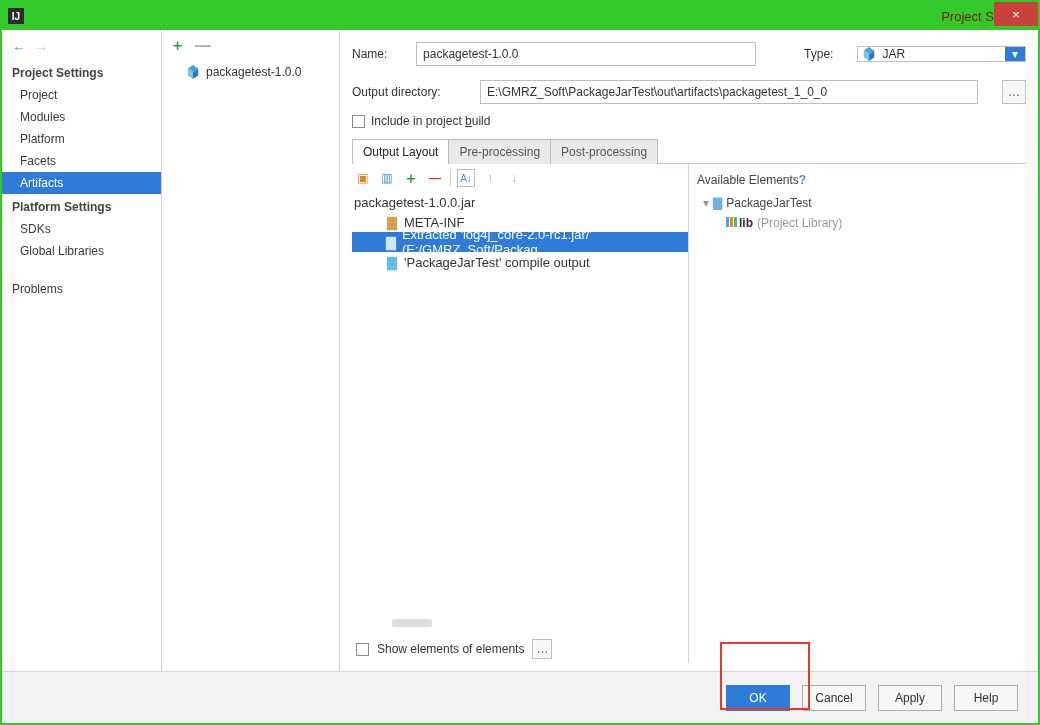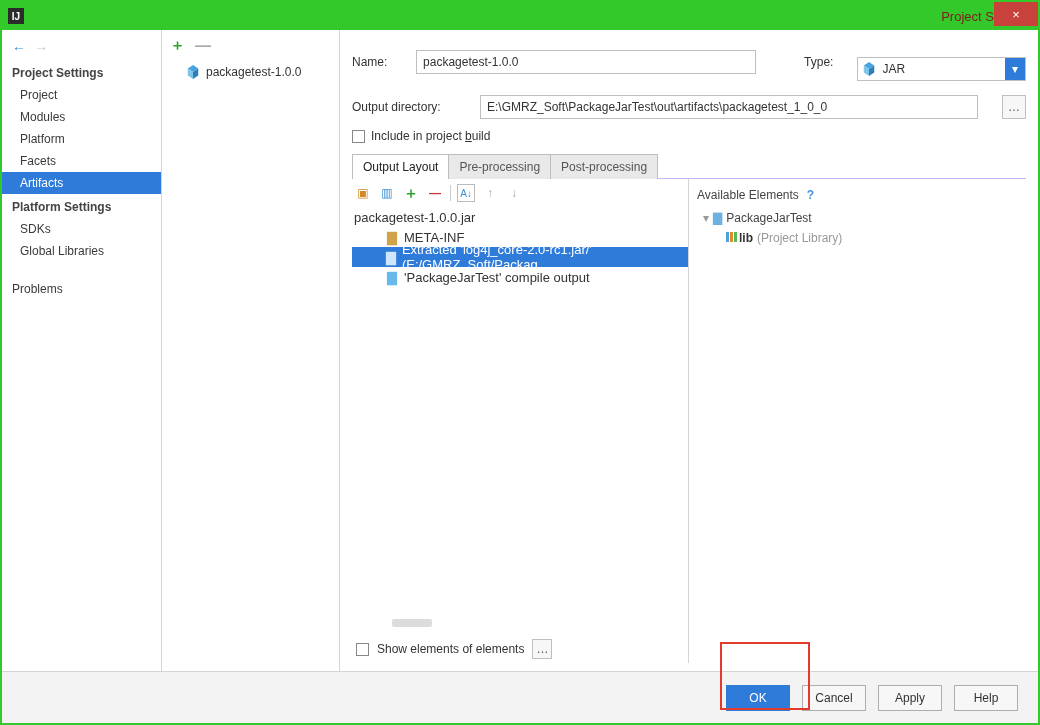--- a/index.html
+++ b/index.html
@@ -53,22 +53,22 @@
   .jar-icon svg { width:14px; height:14px;}
   
   .right-panel { flex:1; display:flex; flex-direction:column; padding:12px 12px 8px 12px; min-width:0;}
   .form-row { display:flex; align-items:center; gap:24px; margin-bottom:14px;}
   .form-row label { color:#333; }
   .text-input {
     border:1px solid #bfbfbf; height:24px; padding:2px 6px; font-size:12px;
     background:#fff; color:#333; flex:1;
   }
   .type-select {
-    width:200px; height:24px; border:1px solid #bfbfbf; background:#fff;
-    display:flex; align-items:center; padding:0 4px; position:relative;margin-top:15px;
+    width:200px; height:16px; border:1px solid #bfbfbf; background:#fff;
+    display:flex; align-items:center; padding:0 4px; position:relative;
   }
   .type-select .dd {
     position:absolute; right:0; top:0; width:20px; height:100%;
     background:#2f7bda; display:flex; align-items:center; justify-content:center; color:#fff;
   }
   .browse-btn { width:24px; height:24px; border:1px solid #bfbfbf; background:#f7f7f7; display:flex; align-items:center; justify-content:center; color:#555;}
   .chk-row { display:flex; align-items:center; gap:6px; margin:-4px 0 10px 0;}
   .chk { width:13px; height:13px; border:1px solid #888; background:#fff;}
   .tabs { display:flex; border-bottom:1px solid #c4b5fd; }
   .tab { padding:5px 10px; border:1px solid #bdbdbd; border-bottom:none; background:#e9e9e9; color:#555; margin-right:-1px; position:relative; top:1px;}
@@ -76,21 +76,21 @@
   .layout-area { flex:1; display:flex; border-top:none; min-height:0; position:relative;}
   .layout-left { flex:1; display:flex; flex-direction:column; min-width:0;}
   .layout-toolbar { display:flex; align-items:center; gap:6px; padding:5px 2px; color:#888;}
   .tb-btn { width:18px; height:18px; display:flex; align-items:center; justify-content:center;}
   .tree { flex:1; overflow:hidden; font-size:13px;}
   .tree-row { display:flex; align-items:center; height:20px; padding-left:2px;}
   .tree-row.indent { padding-left:32px;}
   .tree-row.selected { background:#2f7bda; color:#fff; }
   .tree-row .ic { width:16px; display:inline-flex; align-items:center; justify-content:center; margin-right:4px;}
   .avail { width:338px; border-left:1px solid #d4d4d4; padding:6px 4px 6px 8px;}
-  .avail-head { display:flex; align-items:center; gap:8px; color:#444; padding:3px 0 6px 0;}
+  .avail-head { display:flex; align-items:center; color:#444; padding:3px 0 6px 0;}
   .avail-tree-row { display:flex; align-items:center; height:20px; padding-left:6px; color:#444;}
   .avail-tree-row.sub { padding-left:28px; color:#999;}
   .bottom-strip { padding:10px 4px 4px 4px; display:flex; align-items:center; gap:8px;}
   
   .button-bar {
     height:52px; border-top:1px solid #d4d4d4; display:flex; align-items:center;
     justify-content:flex-end; padding-right:20px; gap:12px; background:#f3f3f3;
   }
   .btn { min-width:64px; height:26px; border:1px solid #adadad; background:#f7f7f7; display:flex; align-items:center; justify-content:center; font-size:12px; color:#333;}
   .btn.primary { background:#2f7bda; color:#fff; border-color:#2f7bda;}

